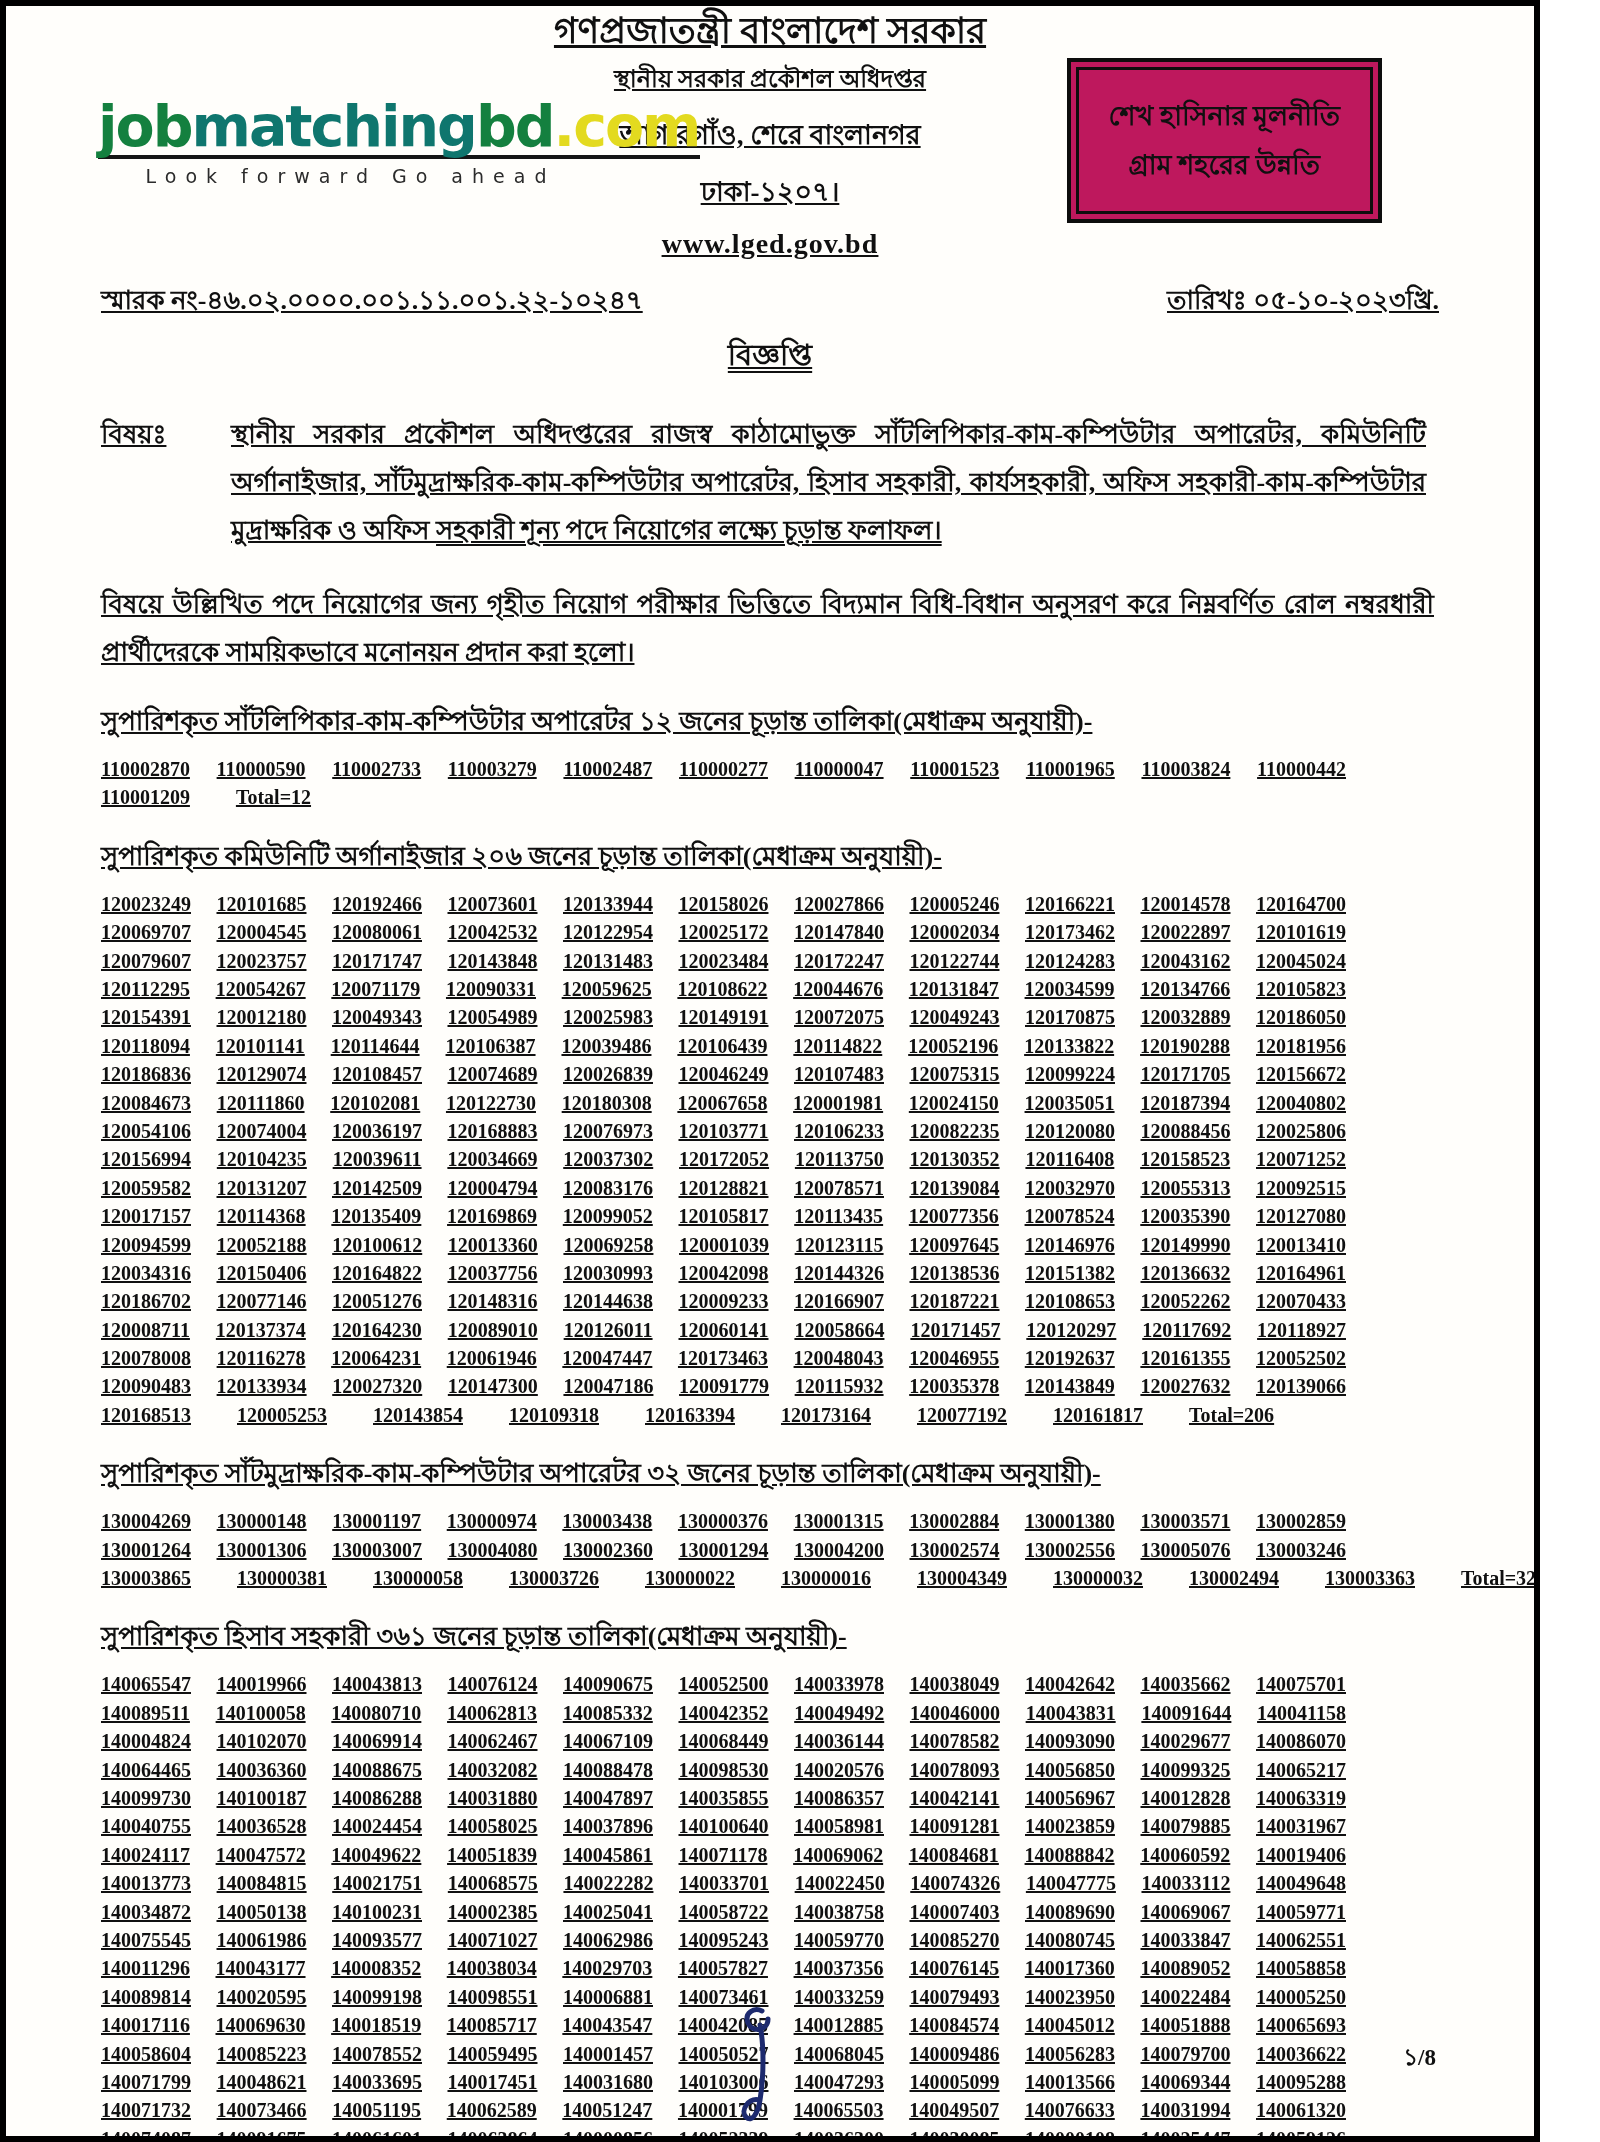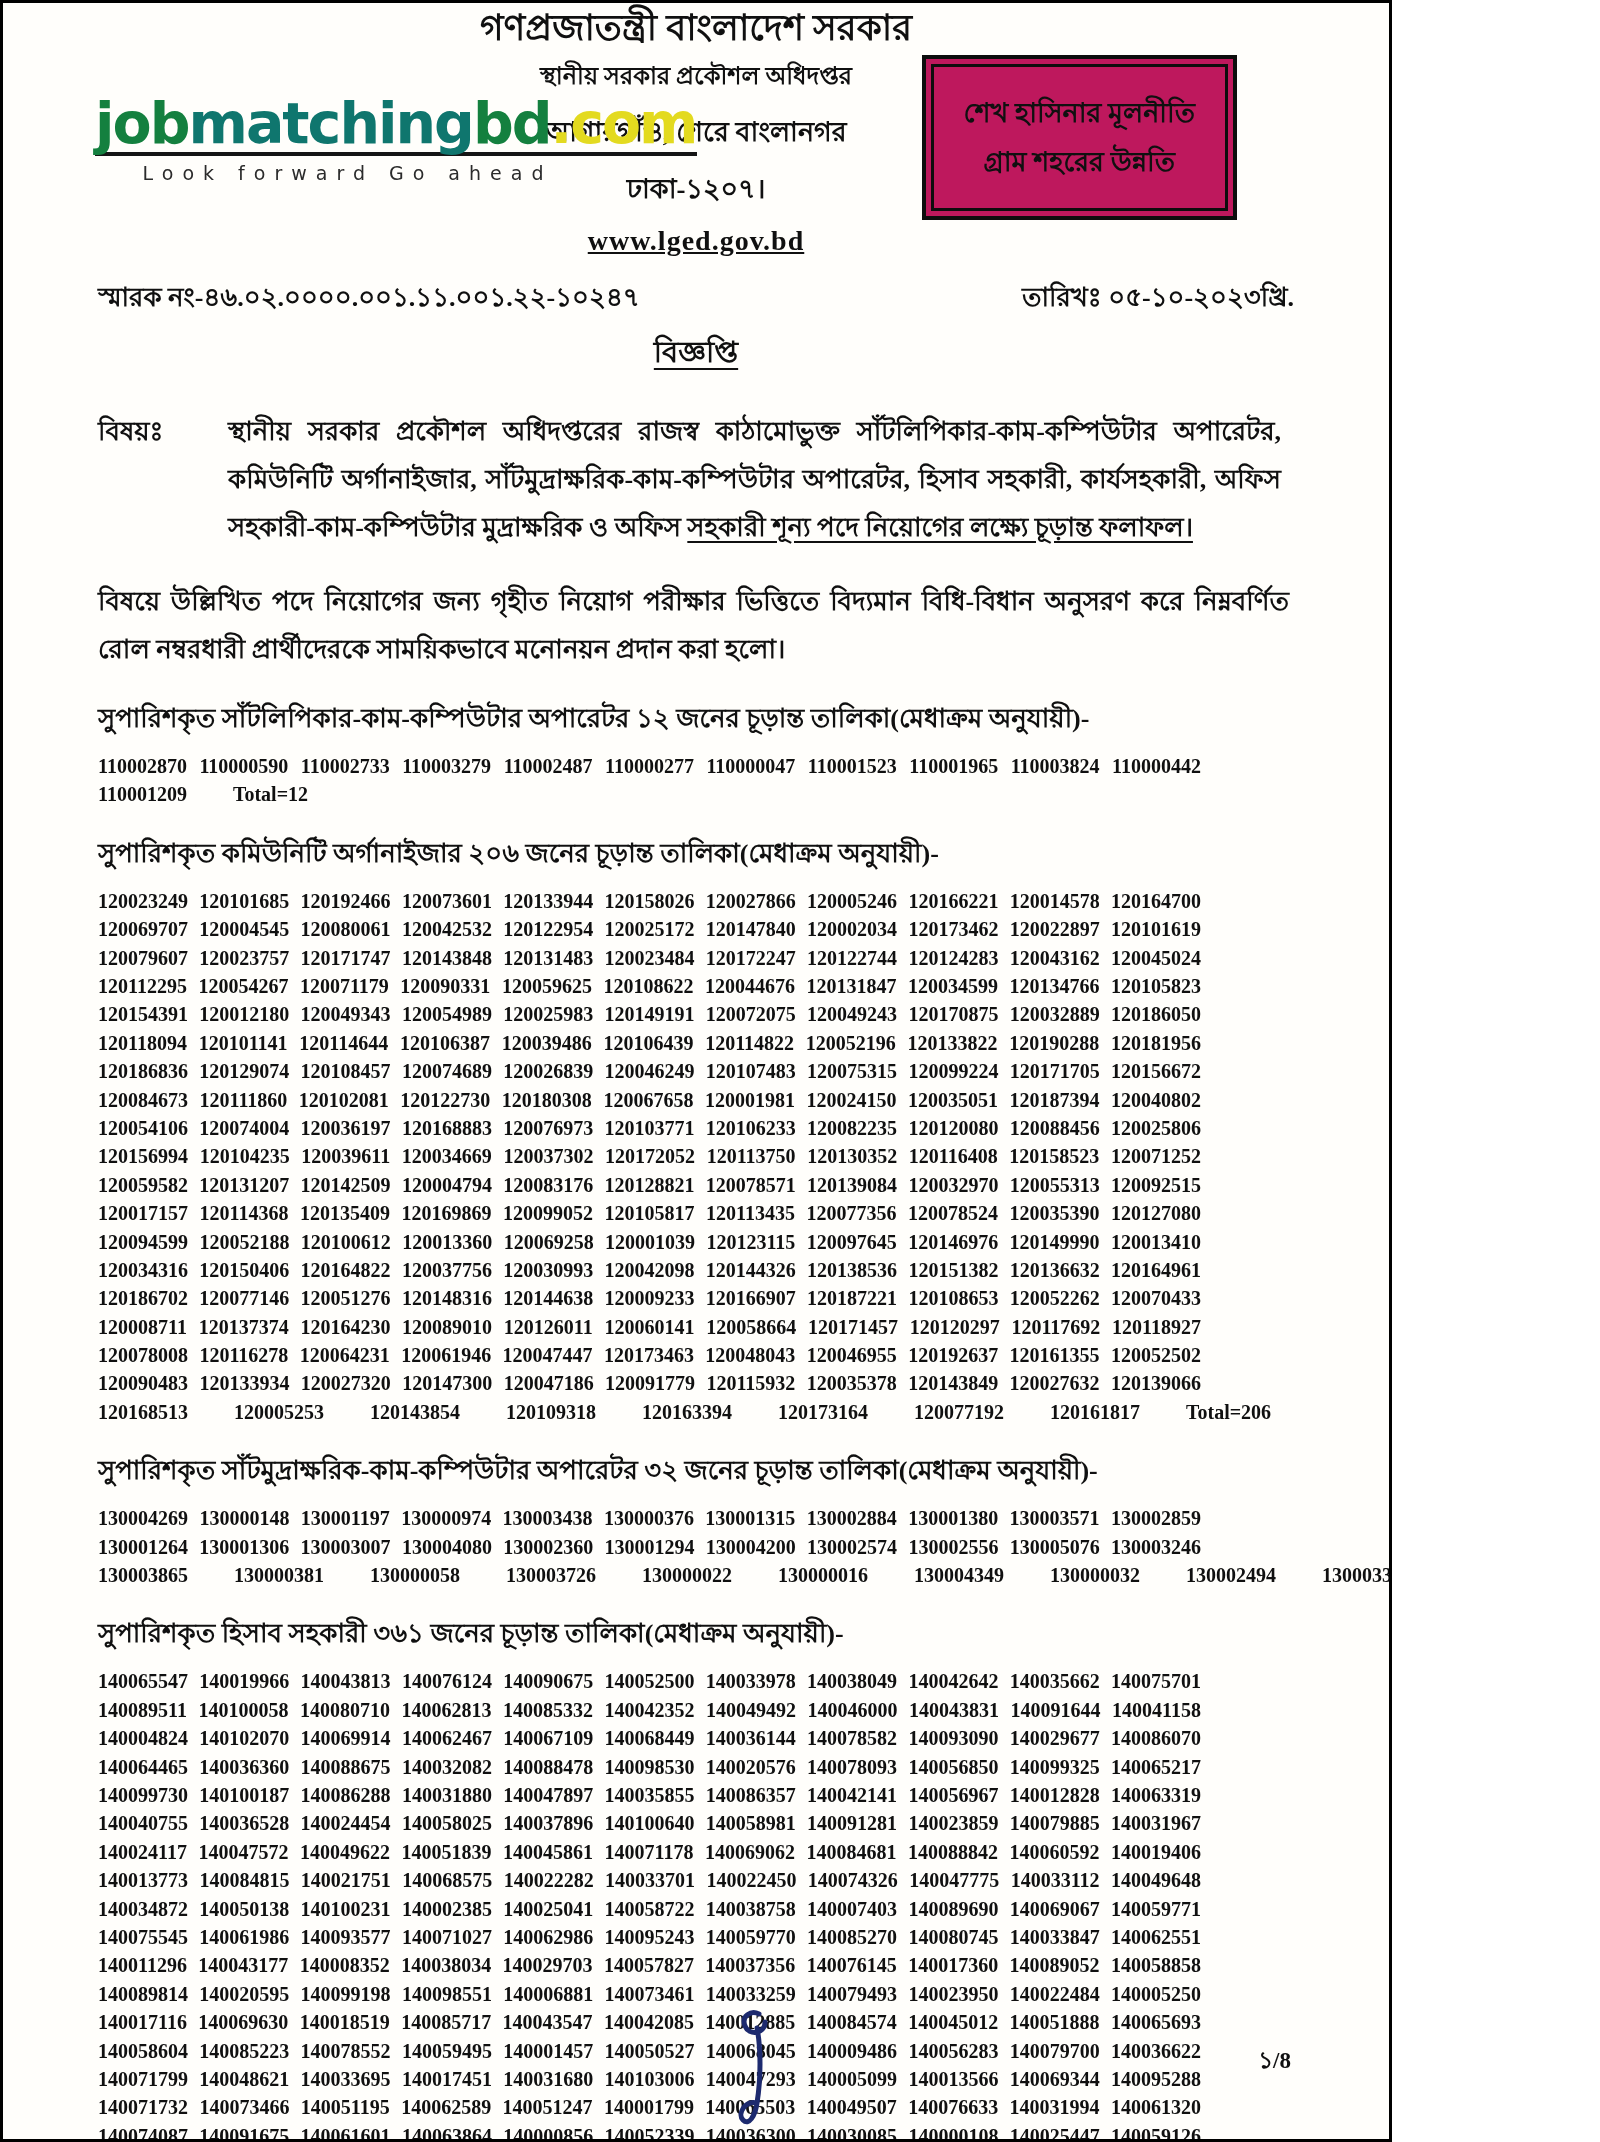--- a/index.html
+++ b/index.html
@@ -1,24 +1,25 @@
 <!DOCTYPE html>
 <html><head>
 <meta charset="utf-8">
 <style>
   html,body{margin:0;padding:0;background:#ffffff;}
   .page{
     position:relative;
-    width:1392px;height:2142px;
+    width:1540px;height:2142px;
     box-sizing:border-box;
-    border:3px solid #000000;
+    border:6px solid #000000;
     background:#fffefb;
     font-family:"Liberation Serif","DejaVu Serif",serif;
     color:#101010;
     overflow:hidden;
+    text-decoration:underline;
   }
   
   .header-center{ text-align:center; padding-top:6px; }
   .gov-title{ font-size:36px; font-weight:bold; line-height:1.1; }
   .dept{ font-size:24px; font-weight:bold; margin-top:8px; }
   .addr1{ font-size:27px; font-weight:bold; margin-top:14px; }
   .addr2{ font-size:27px; font-weight:bold; margin-top:12px; }
   .website{ font-size:28px; font-weight:bold; margin-top:12px; text-decoration:underline; letter-spacing:1px;}
   
   .logo{ position:absolute; left:92px; top:92px; width:505px; text-align:center;}

